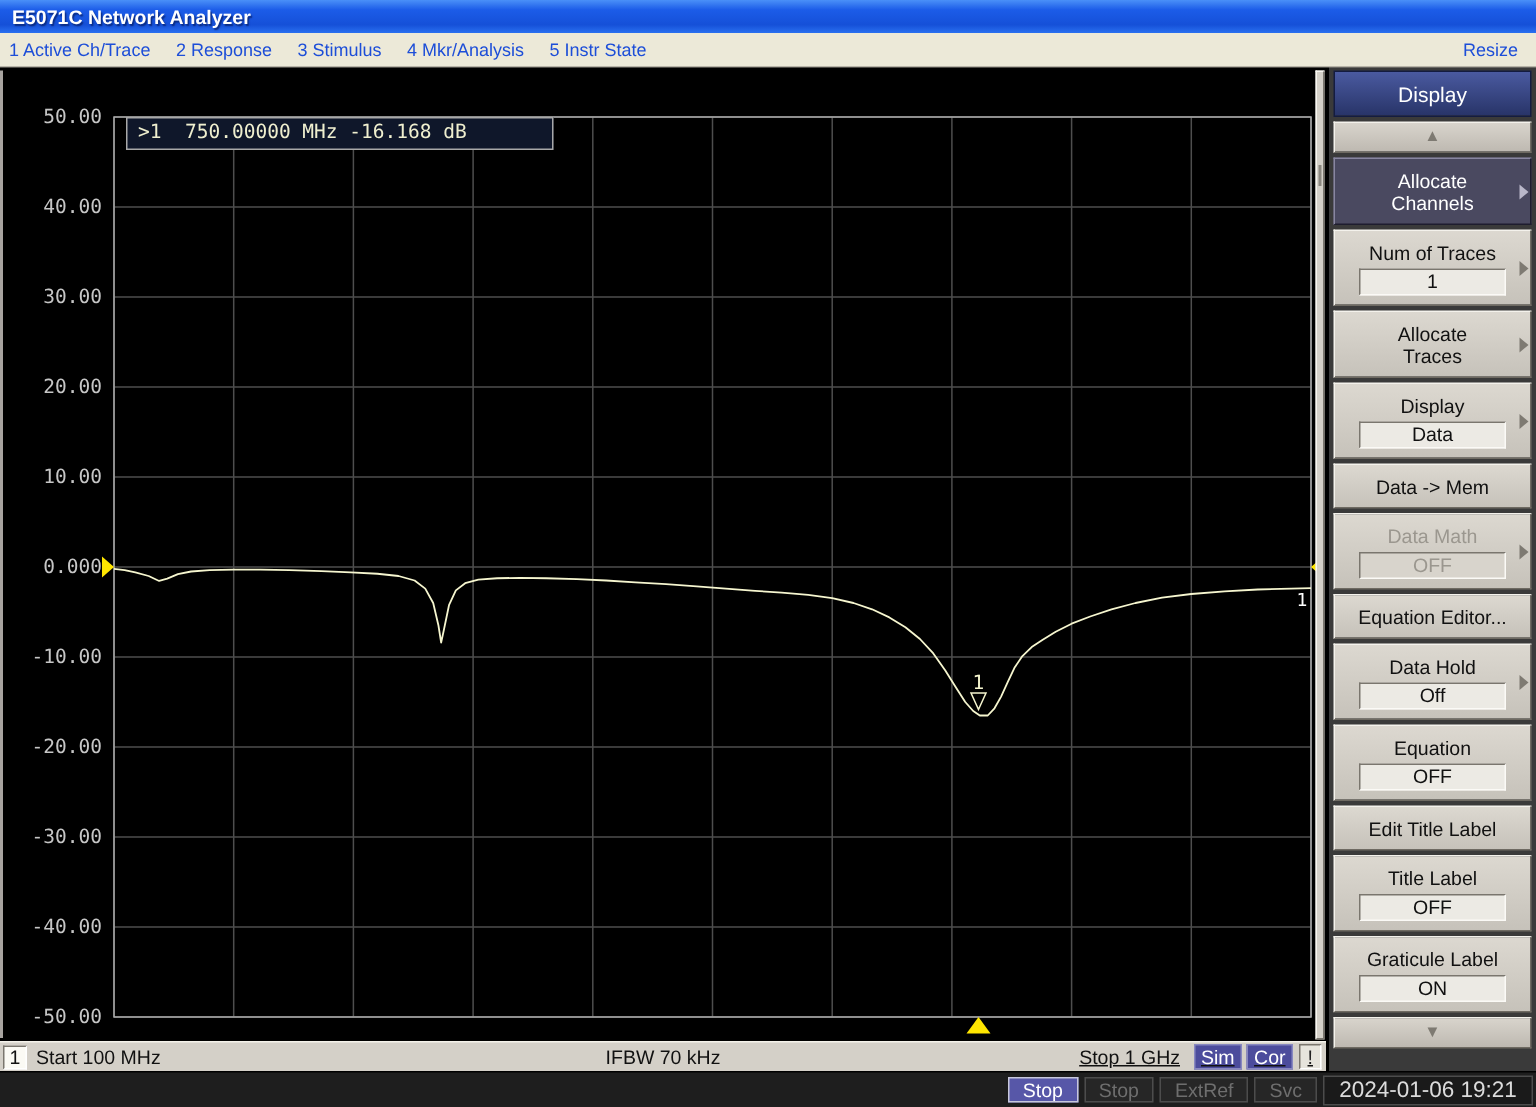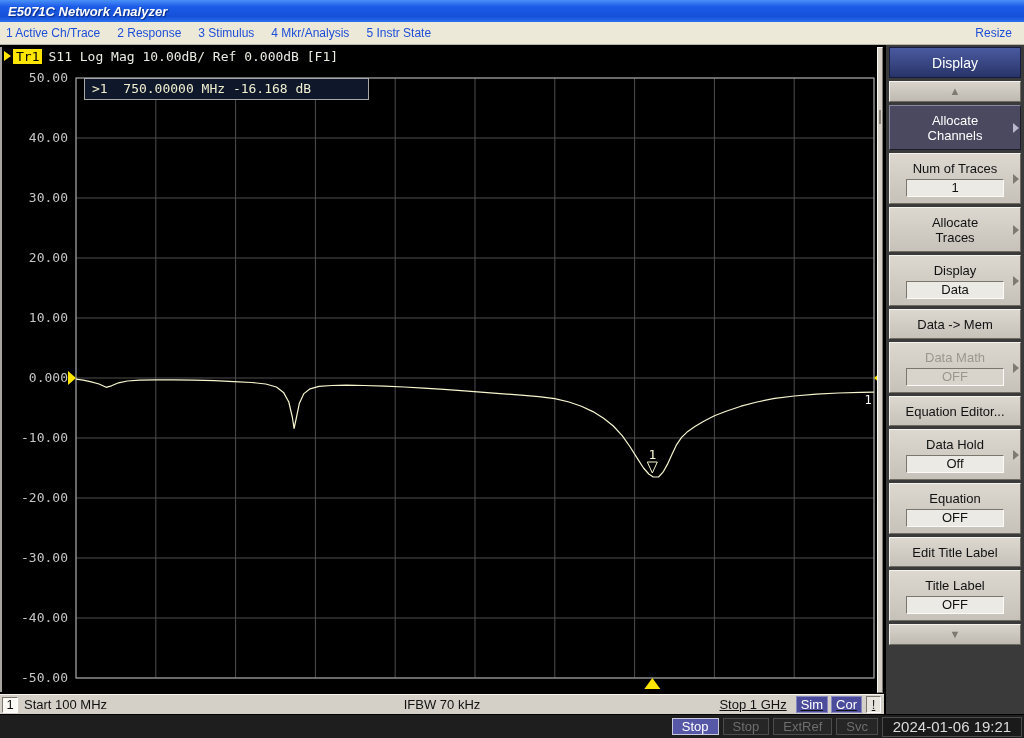--- a/index.html
+++ b/index.html
@@ -5,21 +5,21 @@
   * { box-sizing: border-box; margin: 0; padding: 0; }
   html,body { width:1024px; height:738px; background:#000; overflow:hidden;
               font-family:"Liberation Sans", sans-serif; }
   #root { position:relative; width:1024px; height:738px; background:#000; }
 
   
   #titlebar { position:absolute; left:0; top:0; width:1024px; height:22px;
     background:linear-gradient(180deg,#4a90f8 0%,#1c5ce8 30%,#1550d8 75%,#2a70f0 100%);
     display:flex; align-items:center; padding-left:8px; }
   #titlebar .title { color:#fff; font-weight:bold; font-size:13px;
-    text-shadow:1px 1px 1px #0a2a80;font-style:italic; }
+    text-shadow:1px 1px 1px #0a2a80; }
 
   
   #menubar { position:absolute; left:0; top:22px; width:1024px; height:23px;
     background:#ece9d8; border-bottom:1px solid #b8b4a8;
     display:flex; align-items:center; gap:17px; padding-left:6px; font-size:12px; color:#1d4ed8; }
   .menu-item { white-space:nowrap; cursor:default; }
   #menu-resize { margin-left:auto; padding-right:12px; }
 
   
   #screen { position:absolute; left:0; top:45px; width:886px; height:669px; background:#000; }
@@ -152,25 +152,20 @@
         <polygon points="68,326 76,333 68,340" fill="#ffe600"></polygon>
         <polygon points="882,326 874,333 882,340" fill="#ffe600"></polygon>
         <polygon points="652.3333333333334,428.00800000000004 647.3333333333334,417.00800000000004 657.3333333333334,417.00800000000004" fill="none" stroke="#f6f6cf" stroke-width="1"></polygon>
         <text x="652.3333333333334" y="414.00800000000004" text-anchor="middle" fill="#f6f6cf" font-size="13" font-family="&quot;DejaVu Sans Mono&quot;, monospace">1</text>
         <polygon points="652.3333333333334,633 644.3333333333334,644 660.3333333333334,644" fill="#ffe600"></polygon>
         <text x="868" y="359.09999999999997" text-anchor="middle" fill="#ffffff" font-size="12" font-family="&quot;DejaVu Sans Mono&quot;, monospace">1</text>
       </svg>
 
     <div id="screen-bezel"></div>
 
-    <div id="trace-status">
-      <span id="trace-arrow"></span>
-      <span id="trace-label">Tr1</span>
-      <span>S11 Log Mag 10.00dB/ Ref 0.000dB [F1]</span>
-    </div>
 
     <div id="marker-readout">&gt;1  750.00000 MHz -16.168 dB</div>
 
     <div id="chanbar">
       <span id="ch-num">1</span>
       <span>Start 100 MHz</span>
       <span id="ch-center">IFBW 70 kHz</span>
       <span id="ch-right">
         <span id="ch-stop">Stop 1 GHz</span>
         <span id="ch-badges"><span class="badge">Sim</span><span class="badge">Cor</span></span>
@@ -229,20 +224,24 @@
           <div class="skline">Equation</div>
           <div class="value">OFF</div>
         </div>
         <div class="softkey">
           <div class="skline">Edit Title Label</div>
         </div>
         <div class="softkey">
           <div class="skline">Title Label</div>
           <div class="value">OFF</div>
         </div>
+        <div class="softkey">
+          <div class="skline">Graticule Label</div>
+          <div class="value">ON</div>
+        </div>
       </div>
     <div class="sk-scroll">
       <span>▼</span>
     </div>
   </div>
 
   <div id="statusbar">
     <span id="status-items"><span class="st-item st-active">Stop</span><span class="st-item st-disabled">Stop</span><span class="st-item st-disabled">ExtRef</span><span class="st-item st-disabled">Svc</span></span>
     <span id="st-date">2024-01-06 19:21</span>
   </div>

